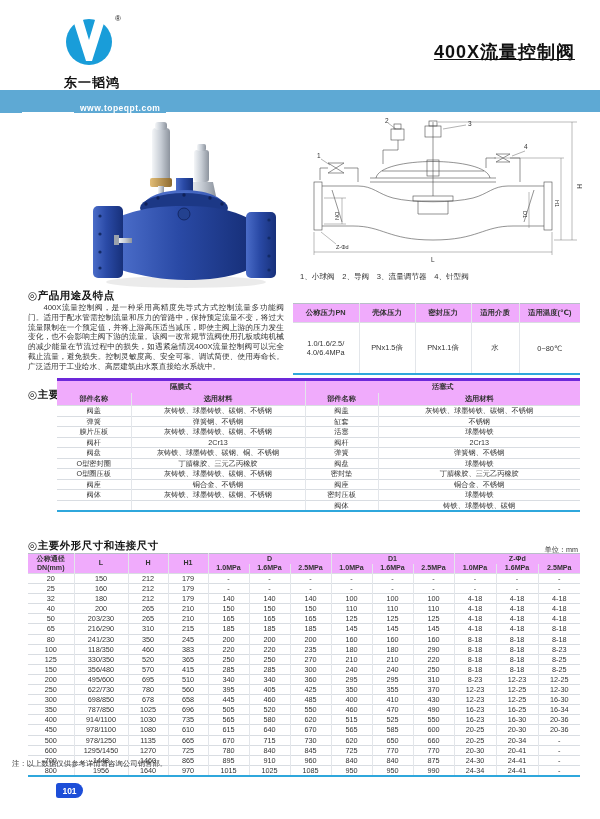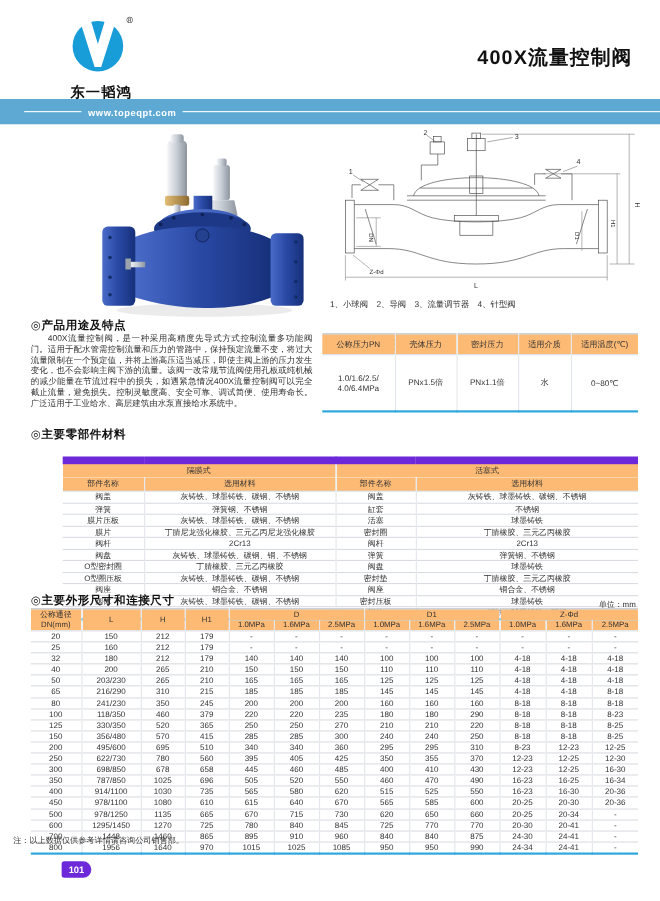--- a/index.html
+++ b/index.html
@@ -2,23 +2,23 @@
 <html><head>
 <meta charset="utf-8">
 <style>
   html,body{margin:0;padding:0;background:#fff;}
   #page{position:relative;width:600px;height:819px;background:#fff;overflow:hidden;
         font-family:"Liberation Sans","DejaVu Sans",sans-serif;color:#222;}
 
   
   .logo-wrap{position:absolute;left:52px;top:12px;width:80px;text-align:center;}
   .brand-name{font-size:13px;font-weight:bold;letter-spacing:1px;color:#111;margin-top:2px;}
-  .doc-title{position:absolute;right:25px;top:40px;font-size:18px;font-weight:bold;color:#111;letter-spacing:1px;}
+  .doc-title{position:absolute;right:25px;top:40px;font-size:18px;font-weight:bold;color:#111;letter-spacing:1px;text-decoration:underline;}
   .band{position:absolute;left:0;top:90px;width:600px;height:23px;background:#5ea9d4;
-        display:flex;align-items:center;}
+        display:flex;align-items:flex-end;}
   .band .seg1{width:52px;height:1px;background:#fff;margin-left:22px;}
   .band .site{color:#fff;font-size:8.5px;font-weight:bold;padding:0 6px;letter-spacing:.5px;}
   .band .seg2{flex:1;height:1px;background:#fff;}
 
   
   .photo{position:absolute;left:88px;top:120px;width:196px;height:172px;}
   .drawing{position:absolute;left:298px;top:116px;width:287px;height:152px;}
   .drawing-caption{position:absolute;left:300px;top:272px;width:285px;text-align:left;
                    font-size:7.6px;color:#333;}
 
@@ -27,46 +27,46 @@
 
   
   .features-text{position:absolute;left:28px;top:303px;width:256px;font-size:7.7px;
                  line-height:9.8px;color:#333;text-align:justify;text-indent:2em;}
 
   
   table{border-collapse:collapse;table-layout:fixed;}
   th,td{padding:0;overflow:hidden;white-space:nowrap;text-align:center;vertical-align:middle;
         border-right:1px solid #e3e6ea;}
   th:last-child,td:last-child{border-right:none;text-align:center;}
-  thead th{background:#fdba74;font-weight:normal;color:#333;}
+  thead th{background:#f0abfc;font-weight:bold;color:#333;}
   tbody td{border-top:1px solid #d9dde2;color:#333;}
 
   
   .perf{position:absolute;left:293px;top:303px;width:287px;font-size:7.4px;
         border-top:1px solid #b8bfc8;border-bottom:2px solid #2fa7dc;}
   .perf thead th{height:18px;}
   .perf tbody td{height:50px;white-space:pre-line;}
 
   
-  .mats{position:absolute;left:57px;top:415px;width:523px;font-size:7.2px;
-        border-top:7px solid #6d28d9;border-bottom:2px solid #2fa7dc;}
+  .mats{position:absolute;left:57px;top:378px;width:523px;font-size:7.2px;
+        border-top:3px solid #6d28d9;border-bottom:2px solid #2fa7dc;}
   .mats thead th{height:12px;}
   .mats tbody td{height:9.5px;line-height:9.5px;}
 
   
   .dims{position:absolute;left:28px;top:553px;width:552px;font-size:7.3px;
         border-top:1px solid #b8bfc8;border-bottom:2px solid #2fa7dc;}
   .dims thead th{height:9.5px;line-height:8.5px;white-space:pre-line;font-size:7.1px;}
   .dims tbody td{height:9.1px;line-height:9.1px;}
 
   .unit-label{position:absolute;right:22px;top:545px;font-size:7.2px;color:#333;}
   .table-note{position:absolute;left:12px;top:759px;font-size:7.4px;color:#333;}
 
   
-  .page-badge{position:absolute;left:56px;top:783px;width:27px;height:15px;background:#6d28d9;
+  .page-badge{position:absolute;left:56px;top:783px;width:27px;height:15px;background:#1d4ed8;
               border-radius:3px 9px 9px 3px;color:#fff;font-size:8.5px;font-weight:bold;
               display:flex;align-items:center;justify-content:center;}
 </style>
 </head>
 <body>
 
 <div id="page">
 
   <div class="logo-wrap">
     <svg width="62" height="56" viewBox="0 0 62 56">
@@ -283,26 +283,20 @@
           <td>弹簧</td>
           <td>弹簧钢、不锈钢</td>
           <td>缸套</td>
           <td>不锈钢</td>
         </tr>
         <tr>
           <td>膜片压板</td>
           <td>灰铸铁、球墨铸铁、碳钢、不锈钢</td>
           <td>活塞</td>
           <td>球墨铸铁</td>
-        </tr>
-        <tr>
-          <td>膜片</td>
-          <td>丁腈尼龙强化橡胶、三元乙丙尼龙强化橡胶</td>
-          <td>密封圈</td>
-          <td>丁腈橡胶、三元乙丙橡胶</td>
         </tr>
         <tr>
           <td>阀杆</td>
           <td>2Cr13</td>
           <td>阀杆</td>
           <td>2Cr13</td>
         </tr>
         <tr>
           <td>阀盘</td>
           <td>灰铸铁、球墨铸铁、碳钢、铜、不锈钢</td>
@@ -486,21 +480,21 @@
           <td>160</td>
           <td>160</td>
           <td>8-18</td>
           <td>8-18</td>
           <td>8-18</td>
         </tr>
         <tr>
           <td>100</td>
           <td>118/350</td>
           <td>460</td>
-          <td>379</td>
+          <td>383</td>
           <td>220</td>
           <td>220</td>
           <td>235</td>
           <td>180</td>
           <td>180</td>
           <td>290</td>
           <td>8-18</td>
           <td>8-18</td>
           <td>8-23</td>
         </tr>

